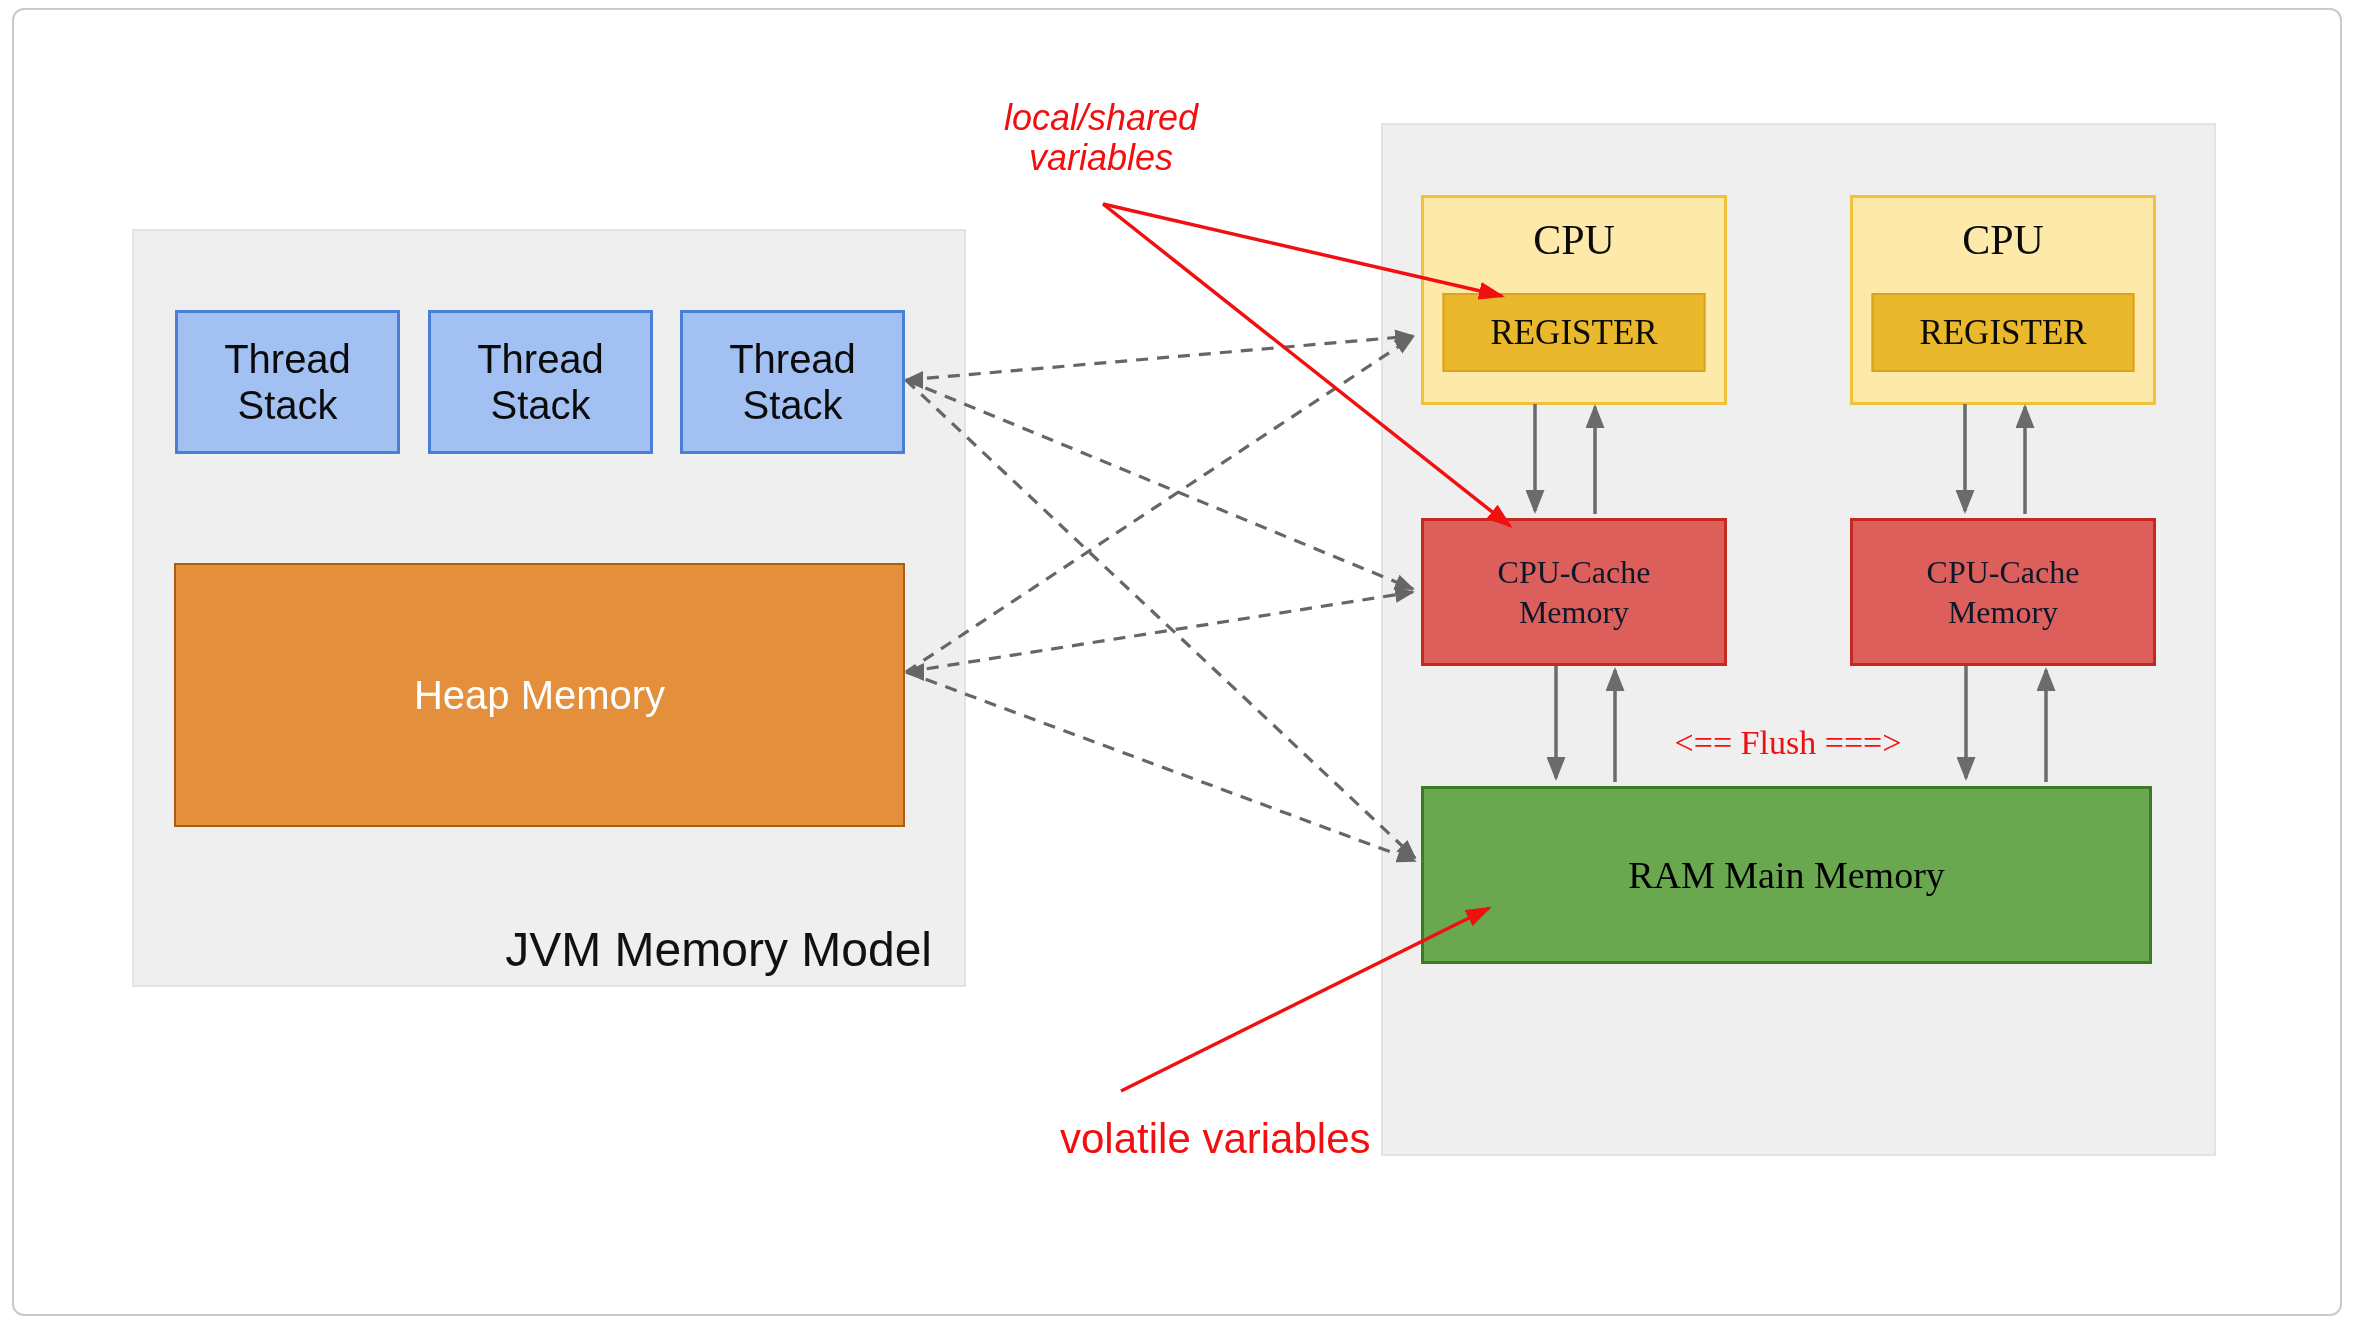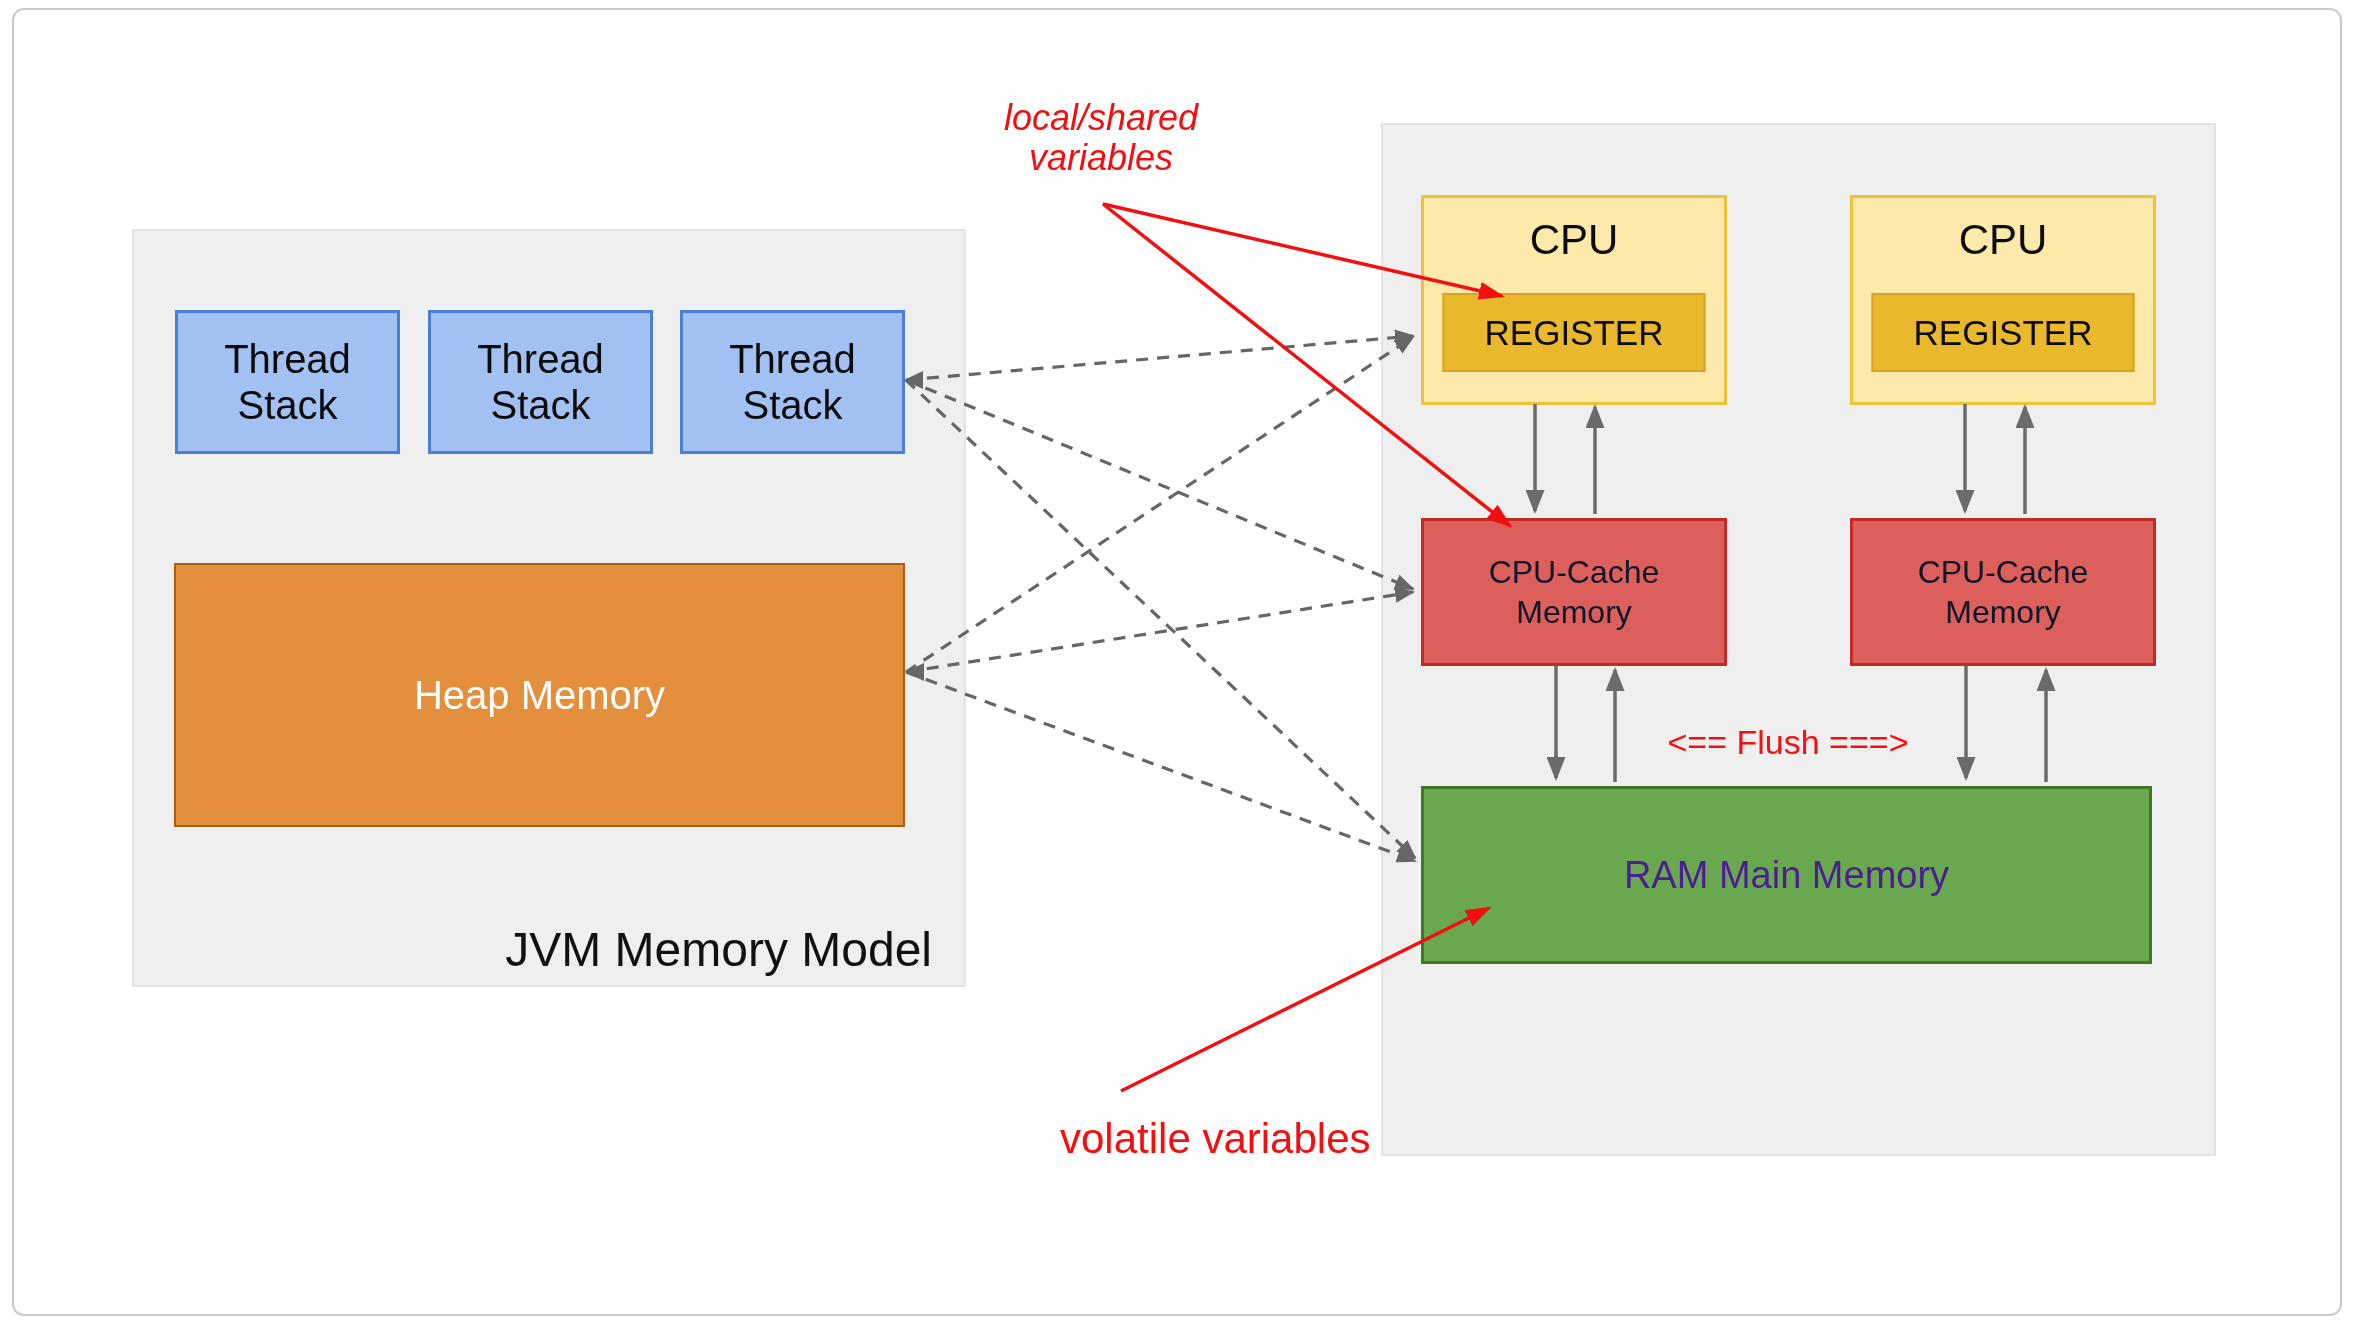--- a/index.html
+++ b/index.html
@@ -56,21 +56,21 @@
   }
   .cache{
     background:var(--cache_fill,#dc5f5b);
     border:3px solid var(--cache_border,#c52a20);
     font-size:32px;color:#0f172a;line-height:1.25;
   }
   .cache span{display:block;max-width:220px;}
   .ram{
     background:var(--ram_fill,#69a84f);
     border:3px solid var(--ram_border,#3c7a23);
-    font-size:38px;color:#4c1d95;
+    font-size:38px;color:#000000;
   }
   .annotation{
     position:absolute;color:var(--annotation_red,#f10f0f);
     font-size:35px;line-height:1.1;
   }
   .annotation.centered{text-align:center;}
   svg.overlay{
     position:absolute;left:0;top:0;width:2354px;height:1324px;
     pointer-events:none;z-index:50;
   }
@@ -93,21 +93,21 @@
   </div>
   <div class="box thread" style="left:546px;top:79px;width:225px;height:144px;">
     <span>Thread Stack</span>
   </div>
   <div class="box heap" style="left:40px;top:332px;width:731px;height:264px;">
     <span>Heap Memory</span>
   </div>
   <div class="panel-title" style="top:670px;margin-top:21px;">JVM Memory Model</div>
 </div>
 
-<div class="panel" style="left:1381px;top:123px;width:831px;height:1029px;">
+<div class="panel" style="left:1381px;top:123px;width:831px;height:1029px;font-family:Liberation Serif, serif;">
 
   <div class="box cpu" style="left:38px;top:70px;width:306px;height:210px;">
     <div class="cpu-label">CPU</div>
     <div class="register">
       <span>REGISTER</span>
     </div>
   </div>
 
   <div class="box cpu" style="left:467px;top:70px;width:306px;height:210px;">
     <div class="cpu-label">CPU</div>

